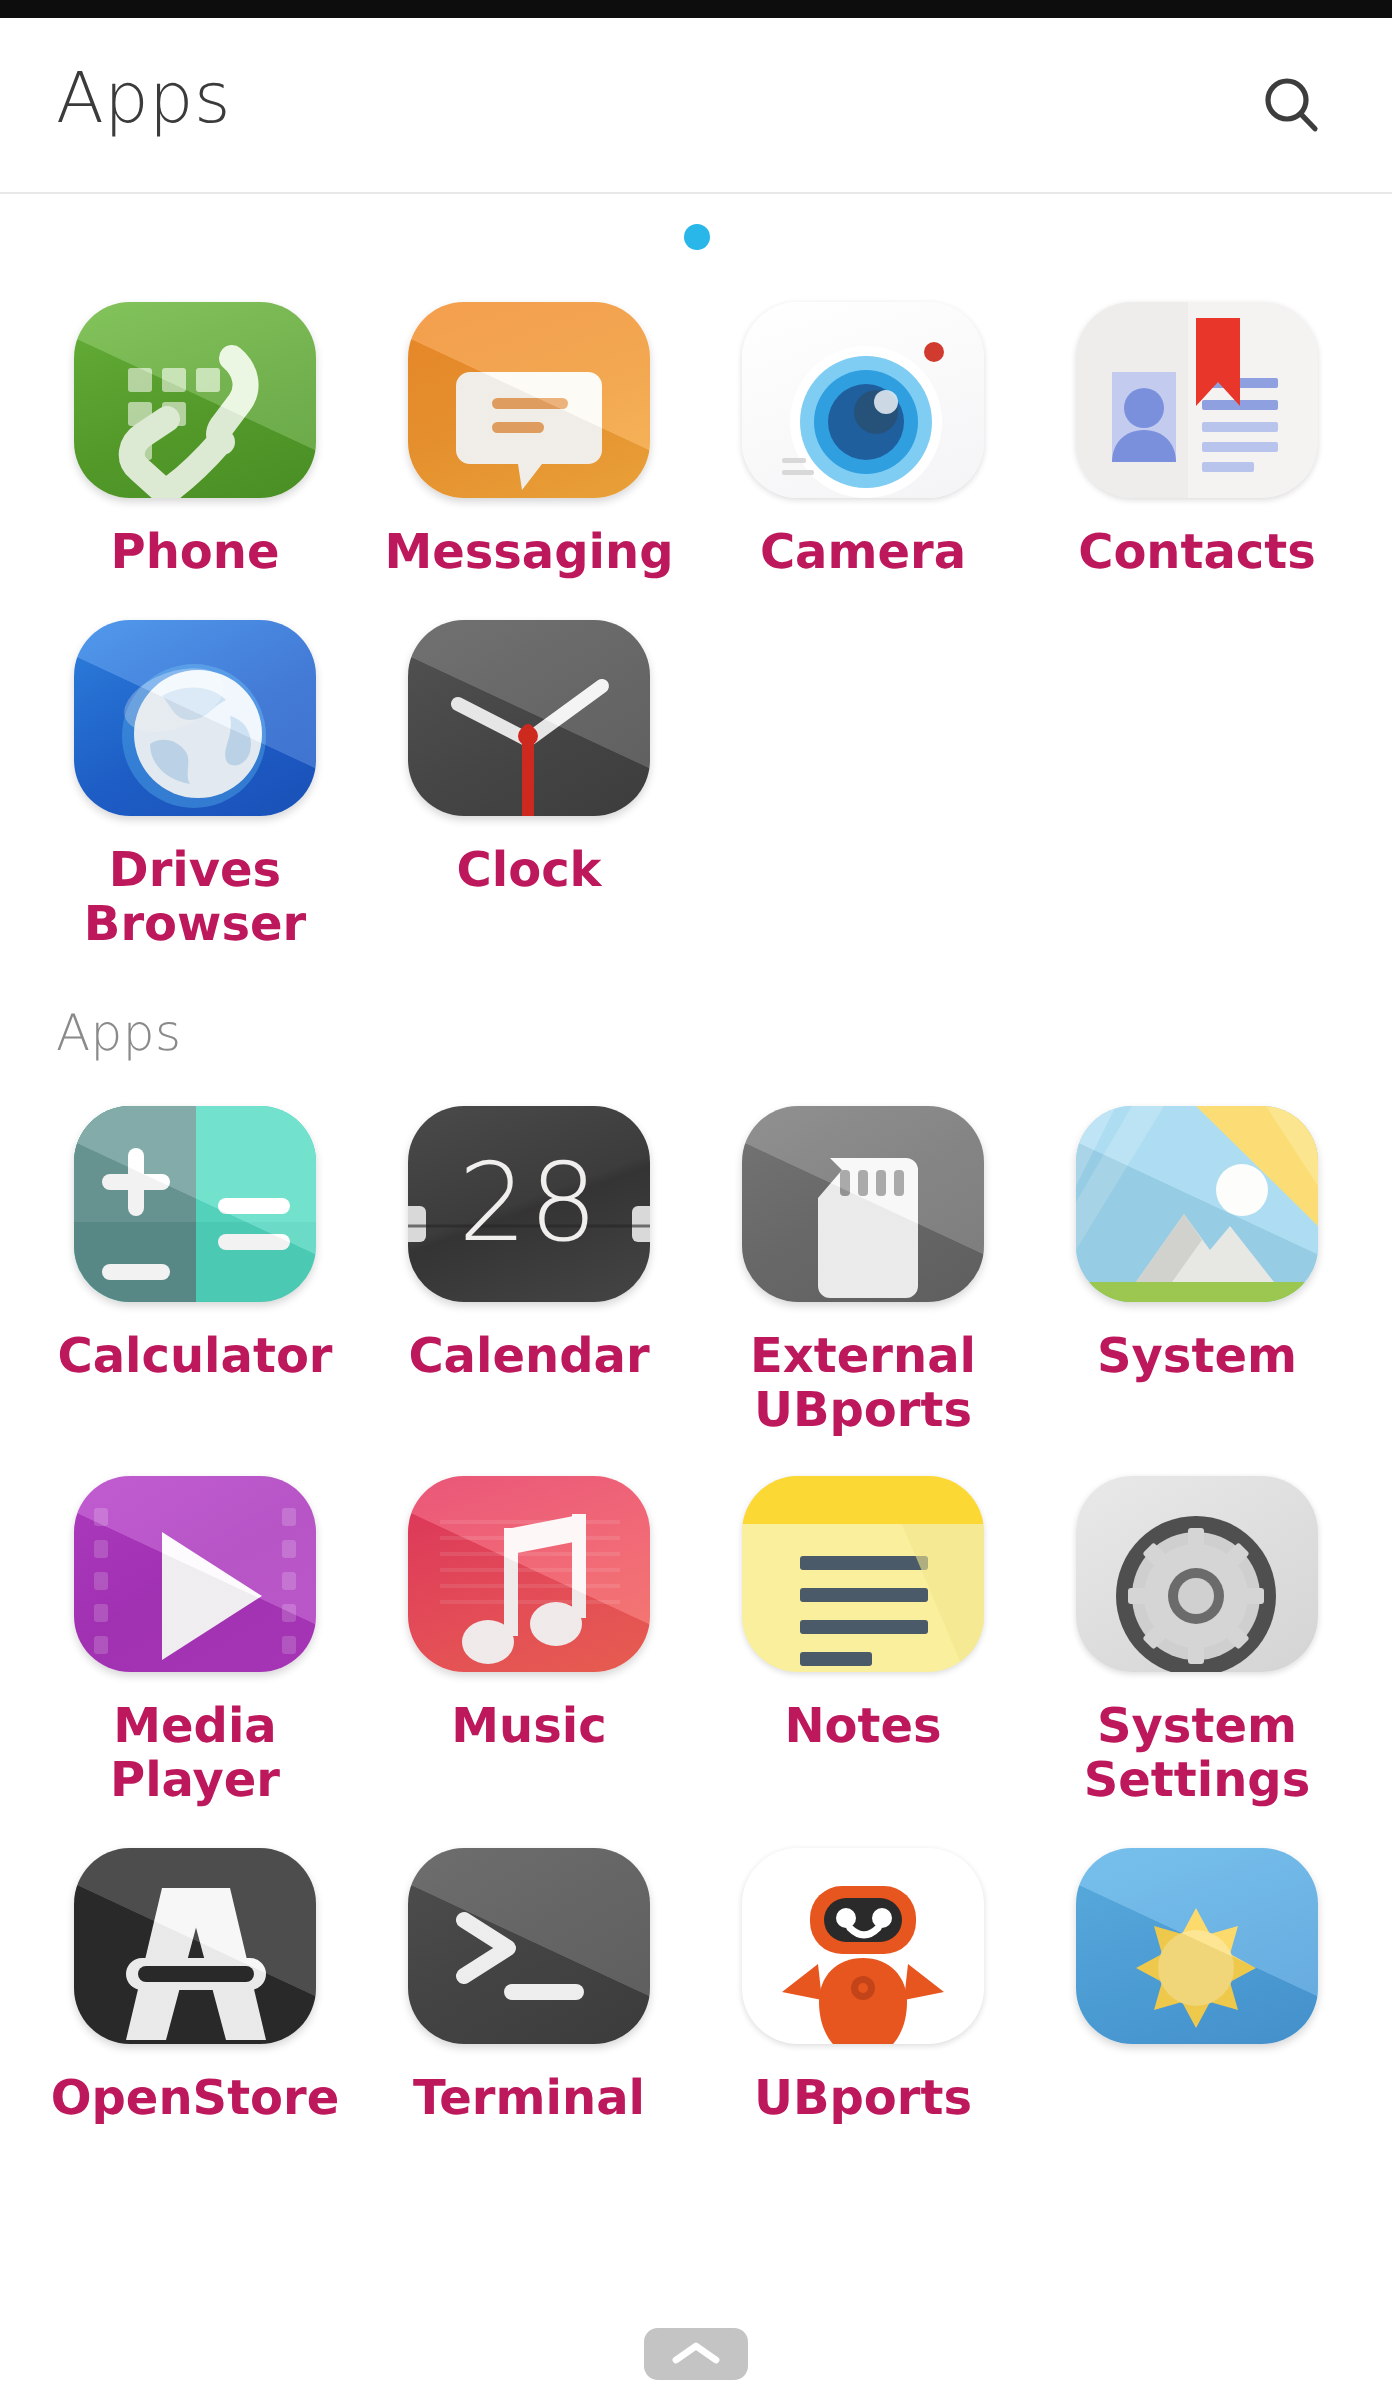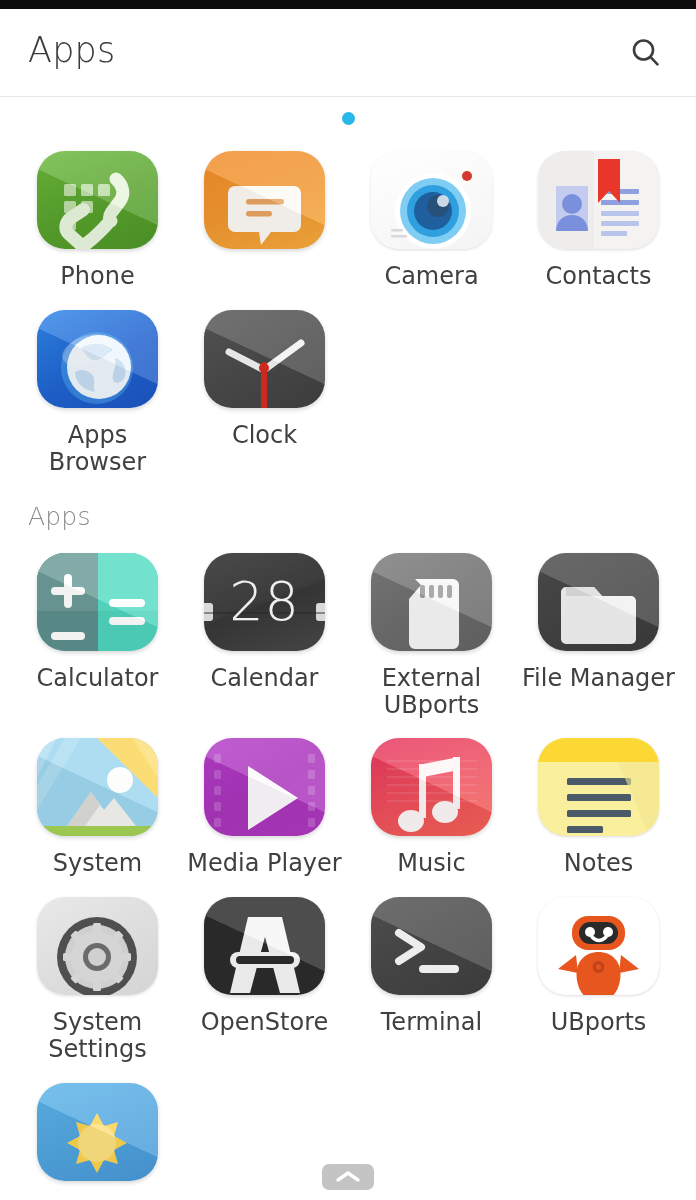--- a/index.html
+++ b/index.html
@@ -110,22 +110,22 @@
   .app-icon {
     width: 121px;
     height: 98px;
     position: relative;
     flex: 0 0 auto;
   }
 
   .app-label {
     margin-top: 14px;
     font-size: 24px;
-    font-weight: 400;
-    color: #404040;
+    font-weight: 700;
+    color: #be185d;
     text-align: center;
     line-height: 1.12;
     max-width: 160px;
     word-wrap: break-word;
   }
 
   
   .sq {
     position: absolute;
     inset: 0;
@@ -208,20 +208,21 @@
         <div class="app-icon">
           <div class="sq shadowed" style="background:linear-gradient(160deg,#f28c2b 0%,#f0962f 50%,#f5a93c 100%);">
             <svg viewBox="0 0 121 121" width="121" height="121">
               <path d="M31 35 h59 a7 7 0 0 1 7 7 v32 a7 7 0 0 1 -7 7 h-23 l-10 13 l-2 -13 h-24 a7 7 0 0 1 -7 -7 v-32 a7 7 0 0 1 7 -7 z" fill="#fdfaf4"></path>
               <rect x="42" y="48" width="38" height="5.5" rx="2.7" fill="#eaa463"></rect>
               <rect x="42" y="60" width="26" height="5.5" rx="2.7" fill="#eaa463"></rect>
             </svg>
             <div class="sheen"></div>
           </div>
         </div>
+        <div class="app-label">Messaging</div>
       </div>
 
       <div class="app-cell">
         <div class="app-icon">
           <div class="sq bordered" style="background:linear-gradient(160deg,#ffffff 0%,#f4f4f6 100%);">
             <svg viewBox="0 0 121 121" width="121" height="121">
               <circle cx="62" cy="60" r="38" fill="#ffffff"></circle>
               <circle cx="62" cy="60" r="33" fill="#7fcdf3"></circle>
               <circle cx="62" cy="60" r="26" fill="#2f9fe0"></circle>
               <circle cx="62" cy="60" r="19" fill="#1f5f9e"></circle>
@@ -271,21 +272,21 @@
               <g fill="#c5ddf2">
                 <path d="M44 38 c10 -6 24 -6 32 2 c-8 4 -10 10 -18 10 c-8 0 -10 -8 -14 -12 z"></path>
                 <path d="M38 62 c6 -4 14 -2 18 4 c3 5 -1 11 2 16 c-12 -2 -20 -10 -20 -20 z"></path>
                 <path d="M78 48 c8 2 12 10 10 18 c-2 7 -10 9 -12 4 c-2 -6 4 -12 2 -22 z"></path>
               </g>
               <ellipse cx="50" cy="40" rx="26" ry="14" fill="#ffffff" opacity="0.28" transform="rotate(-20 50 40)"></ellipse>
             </svg>
             <div class="sheen"></div>
           </div>
         </div>
-        <div class="app-label">Apps Browser</div>
+        <div class="app-label">Drives Browser</div>
       </div>
 
       <div class="app-cell">
         <div class="app-icon">
           <div class="sq shadowed" style="background:linear-gradient(150deg,#565656 0%,#4a4a4a 50%,#3f3f3f 100%);">
             <svg viewBox="0 0 121 121" width="121" height="121">
               <line x1="60" y1="60" x2="25" y2="42" stroke="#f2f2f2" stroke-width="7" stroke-linecap="round"></line>
               <line x1="60" y1="60" x2="97" y2="33" stroke="#f2f2f2" stroke-width="7" stroke-linecap="round"></line>
               <line x1="60" y1="55" x2="60" y2="103" stroke="#d82b20" stroke-width="6" stroke-linecap="round"></line>
               <circle cx="60" cy="58" r="5" fill="#d82b20"></circle>
@@ -349,32 +350,20 @@
                 <rect x="67" y="32" width="5" height="13" rx="2"></rect>
                 <rect x="76" y="32" width="5" height="13" rx="2"></rect>
               </g>
             </svg>
             <div class="sheen"></div>
           </div>
         </div>
         <div class="app-label">External UBports</div>
       </div>
 
-      <div class="app-cell">
-        <div class="app-icon">
-          <div class="sq shadowed" style="background:linear-gradient(150deg,#4c4c4c 0%,#434343 50%,#3b3b3b 100%);">
-            <svg viewBox="0 0 121 121" width="121" height="121">
-              <path d="M28 34 h28 l8 9 h29 a5 5 0 0 1 5 5 v38 a5 5 0 0 1 -5 5 h-65 a5 5 0 0 1 -5 -5 v-47 a5 5 0 0 1 5 -5 z" fill="#f1f1f1"></path>
-              <path d="M28 34 h28 l8 9 h-36 z" fill="#dcdcdc"></path>
-            </svg>
-            <div class="sheen"></div>
-          </div>
-        </div>
-        <div class="app-label">File Manager</div>
-      </div>
 
       <div class="app-cell">
         <div class="app-icon">
           <div class="sq shadowed" style="background:#a4dbf2;">
             <svg viewBox="0 0 121 121" width="121" height="121">
               <rect x="0" y="0" width="121" height="121" fill="#9ed7f0"></rect>
               <path d="M60 0 h61 v60 z" fill="#fbd75b"></path>
               <path d="M95 0 h26 v40 z" fill="#fce07a"></path>
               <circle cx="83" cy="42" r="13" fill="#fdfdfb"></circle>
               <path d="M0 0 h20 L0 40 z" fill="#ffffff" opacity="0.22"></path>

